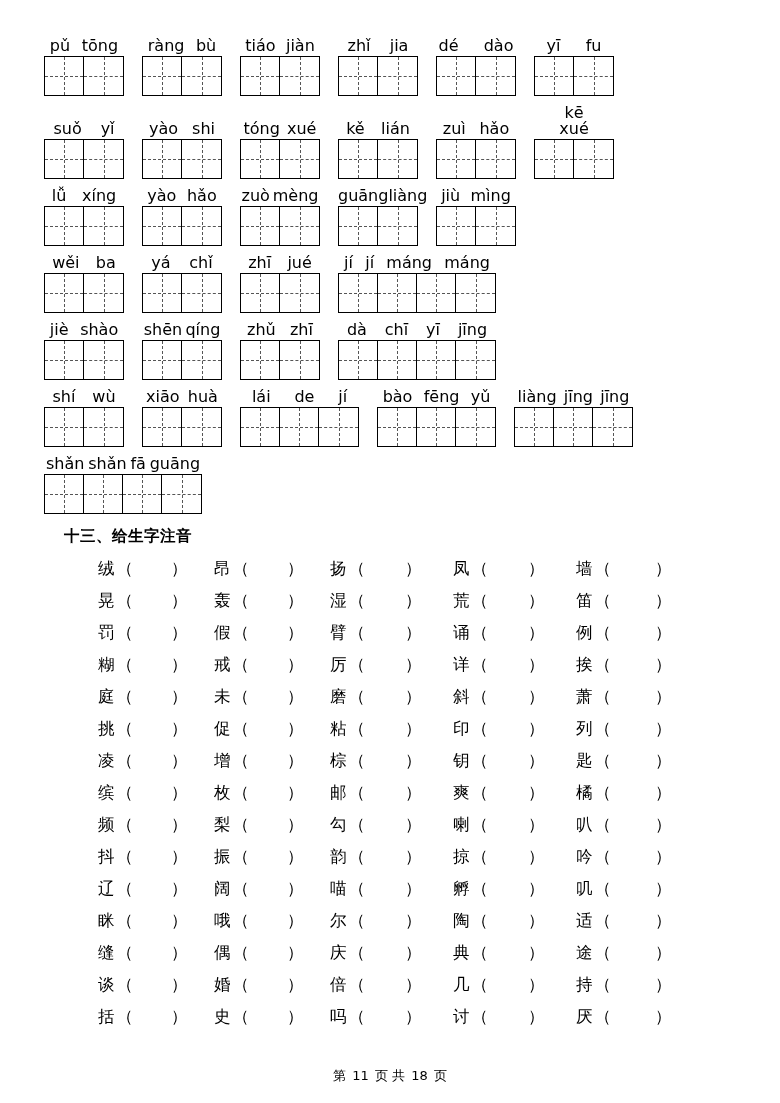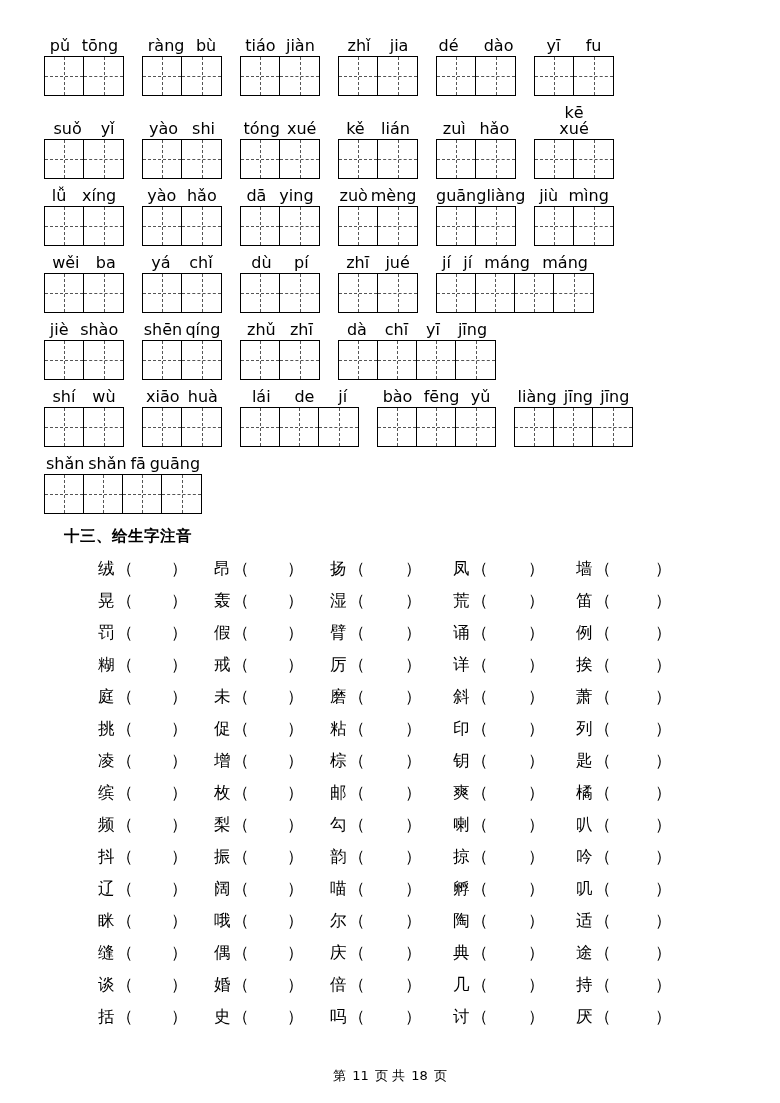--- a/index.html
+++ b/index.html
@@ -265,30 +265,20 @@
             <span>yào</span>
             <span>hǎo</span>
           </div>
           <div class="boxes">
             <div class="cell"></div>
             <div class="cell"></div>
           </div>
         </div>
         <div class="py-group">
           <div class="py-labels" style="width: 80px;">
-            <span>dā</span>
-            <span>ying</span>
-          </div>
-          <div class="boxes">
-            <div class="cell"></div>
-            <div class="cell"></div>
-          </div>
-        </div>
-        <div class="py-group">
-          <div class="py-labels" style="width: 80px;">
             <span>zuò</span>
             <span>mèng</span>
           </div>
           <div class="boxes">
             <div class="cell"></div>
             <div class="cell"></div>
           </div>
         </div>
         <div class="py-group">
           <div class="py-labels" style="width: 80px;">
@@ -319,30 +309,20 @@
           </div>
           <div class="boxes">
             <div class="cell"></div>
             <div class="cell"></div>
           </div>
         </div>
         <div class="py-group">
           <div class="py-labels" style="width: 80px;">
             <span>yá</span>
             <span>chǐ</span>
-          </div>
-          <div class="boxes">
-            <div class="cell"></div>
-            <div class="cell"></div>
-          </div>
-        </div>
-        <div class="py-group">
-          <div class="py-labels" style="width: 80px;">
-            <span>dù</span>
-            <span>pí</span>
           </div>
           <div class="boxes">
             <div class="cell"></div>
             <div class="cell"></div>
           </div>
         </div>
         <div class="py-group">
           <div class="py-labels" style="width: 80px;">
             <span>zhī</span>
             <span>jué</span>

